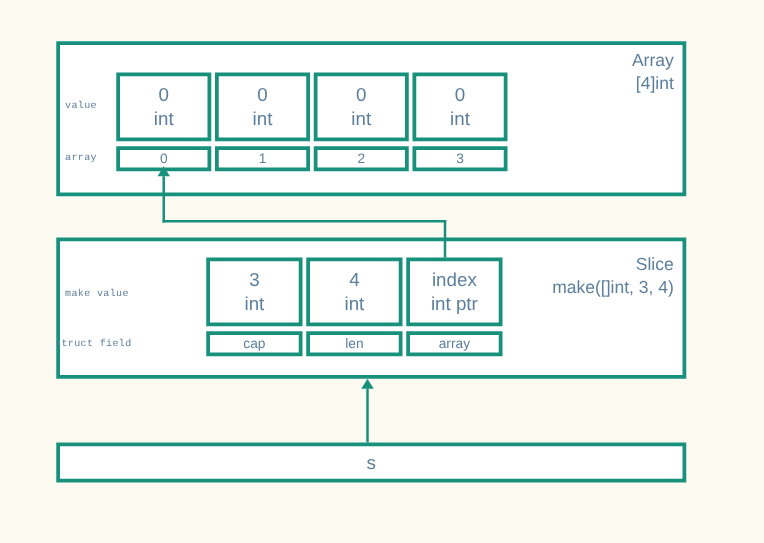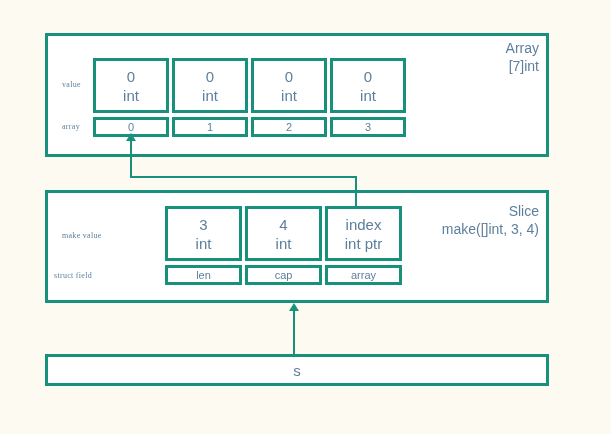--- a/index.html
+++ b/index.html
@@ -23,26 +23,25 @@
   .panel {
     position: absolute;
     background: #ffffff;
     border: 3px solid #17917c;
     box-sizing: border-box;
   }
 
   
   .side-label {
     position: absolute;
-    font-family: Liberation Serif, serif;
+    font-family: Liberation Mono, monospace;
     font-size: 8px;
     color: #5d7f9c;
     letter-spacing: 0.3px;
     white-space: nowrap;
-    margin-left: 10px;
   }
 
   
   .caption {
     position: absolute;
     text-align: right;
     color: #5d7f9c;
     font-size: 14px;
     line-height: 18px;
     white-space: nowrap;
@@ -118,21 +117,21 @@
 <div id="canvas">
 
   <div class="panel" id="array-panel" style="left:45px; top:33px; width:504px; height:124px;"></div>
 
   <div class="side-label" style="left:52px; top:80px;">value</div>
 
   <div class="side-label" style="left:52px; top:122px;">array</div>
 
   <div class="caption" style="left:349px; top:39px; width:190px;">
     <div>Array</div>
-    <div>[7]int</div>
+    <div>[4]int</div>
   </div>
 
   <div class="cell-row" style="left:93px; top:58px;">
     <div class="cell value-cell arr-cell">
       <span class="v-top">0</span>
       <span class="v-bot">int</span>
     </div>
     <div class="cell value-cell arr-cell">
       <span class="v-top">0</span>
       <span class="v-bot">int</span>
@@ -174,22 +173,22 @@
       <span class="v-top">4</span>
       <span class="v-bot">int</span>
     </div>
     <div class="cell value-cell slice-cell">
       <span class="v-top">index</span>
       <span class="v-bot">int ptr</span>
     </div>
   </div>
 
   <div class="cell-row" style="left:165px; top:265px;">
+    <div class="cell tag-cell slice-cell">cap</div>
     <div class="cell tag-cell slice-cell">len</div>
-    <div class="cell tag-cell slice-cell">cap</div>
     <div class="cell tag-cell slice-cell">array</div>
   </div>
 
   <div class="panel" id="s-box">
     <span>s</span>
   </div>
 
   <div class="conn conn-v" style="left:355px; top:176px; height:30px;"></div>
   <div class="conn conn-h" style="left:130px; top:176px; width:227px;"></div>
   <div class="conn conn-v" style="left:130px; top:141px; height:37px;"></div>

